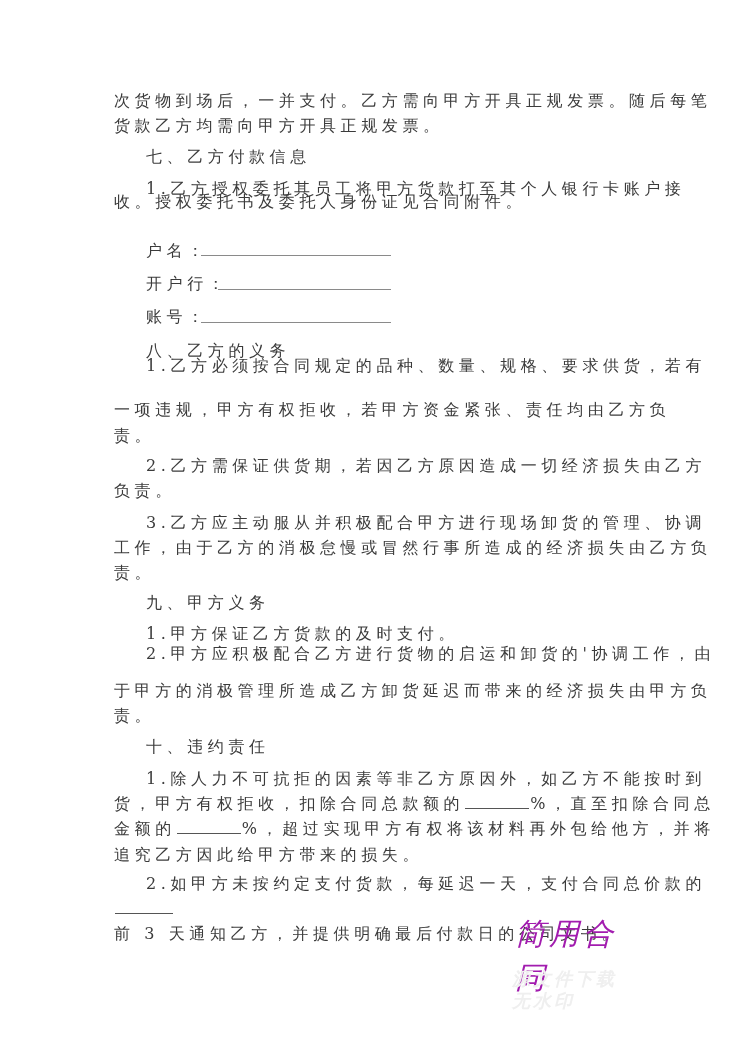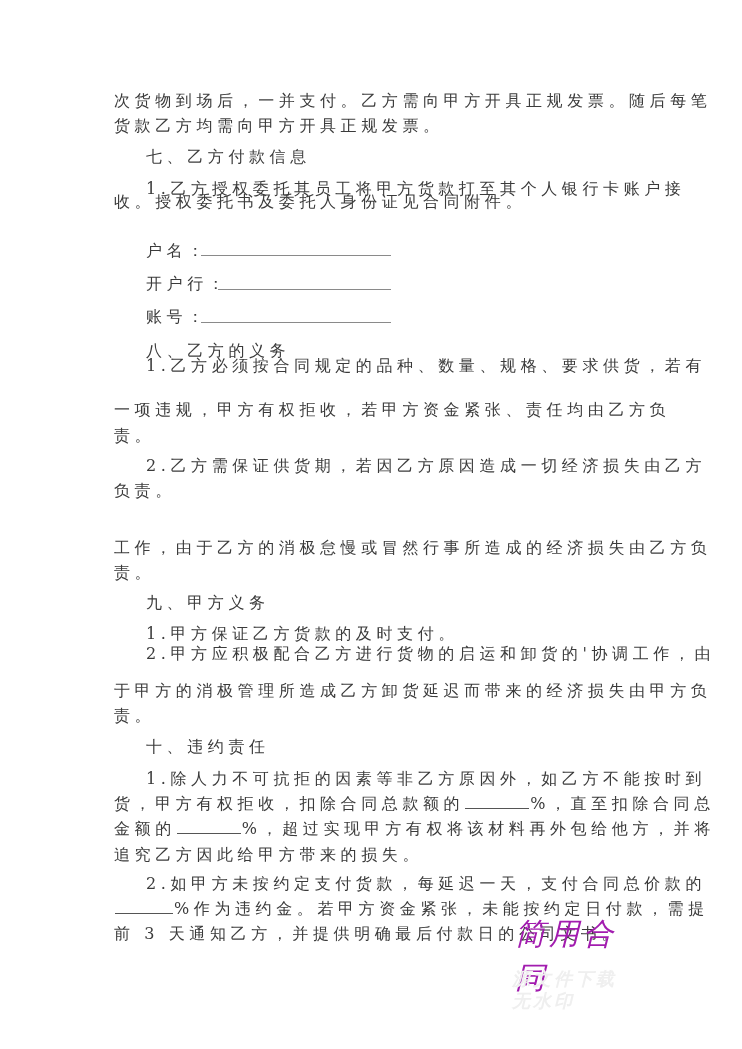--- a/index.html
+++ b/index.html
@@ -50,20 +50,21 @@
   <div class="field-line" style="left:201px; top:322px; width:190px;"></div>
 
   <div class="line ind" style="top:341px">八、乙方的义务</div>
   <div class="line ind" style="top:356px">1.乙方必须按合同规定的品种、数量、规格、要求供货，若有</div>
   <div class="line" style="top:400px">一项违规，甲方有权拒收，若甲方资金紧张、责任均由乙方负</div>
   <div class="line" style="top:426px">责。</div>
 
   <div class="line ind" style="top:456px">2.乙方需保证供货期，若因乙方原因造成一切经济损失由乙方</div>
   <div class="line" style="top:481px">负责。</div>
 
+  <div class="line ind" style="top:513px">3.乙方应主动服从并积极配合甲方进行现场卸货的管理、协调</div>
   <div class="line" style="top:538px">工作，由于乙方的消极怠慢或冒然行事所造成的经济损失由乙方负</div>
   <div class="line" style="top:563px">责。</div>
 
   <div class="line ind" style="top:593px">九、甲方义务</div>
   <div class="line ind" style="top:624px">1.甲方保证乙方货款的及时支付。</div>
   <div class="line ind" style="top:644px">2.甲方应积极配合乙方进行货物的启运和卸货的'协调工作，由</div>
   <div class="line" style="top:681px">于甲方的消极管理所造成乙方卸货延迟而带来的经济损失由甲方负</div>
   <div class="line" style="top:706px">责。</div>
 
   <div class="line ind" style="top:737px">十、违约责任</div>
@@ -71,19 +72,19 @@
   <div class="line" style="top:794px">
     <span>货，甲方有权拒收，扣除合同总款额的</span><span class="blank" style="width:64px"></span><span>%，直至扣除合同总</span>
   </div>
   <div class="line" style="top:819px">
     <span>金额的</span><span class="blank" style="width:64px"></span><span>%，超过实现甲方有权将该材料再外包给他方，并将</span>
   </div>
   <div class="line" style="top:845px">追究乙方因此给甲方带来的损失。</div>
 
   <div class="line ind" style="top:874px">2.如甲方未按约定支付货款，每延迟一天，支付合同总价款的</div>
   <div class="line" style="top:899px">
-    <span class="blank" style="width:58px"></span><span>%作为违约金。若甲方资金紧张，未能按约定日付款，需提</span>
+    <span class="blank" style="width:58px"></span>
   </div>
   <div class="line" style="top:924px">前 3 天通知乙方，并提供明确最后付款日的公司文书。</div>
 
   <div class="wm1">简用合同</div>
   <div class="wm2">源文件下载无水印</div>
 </div>
 
 </body></html>

